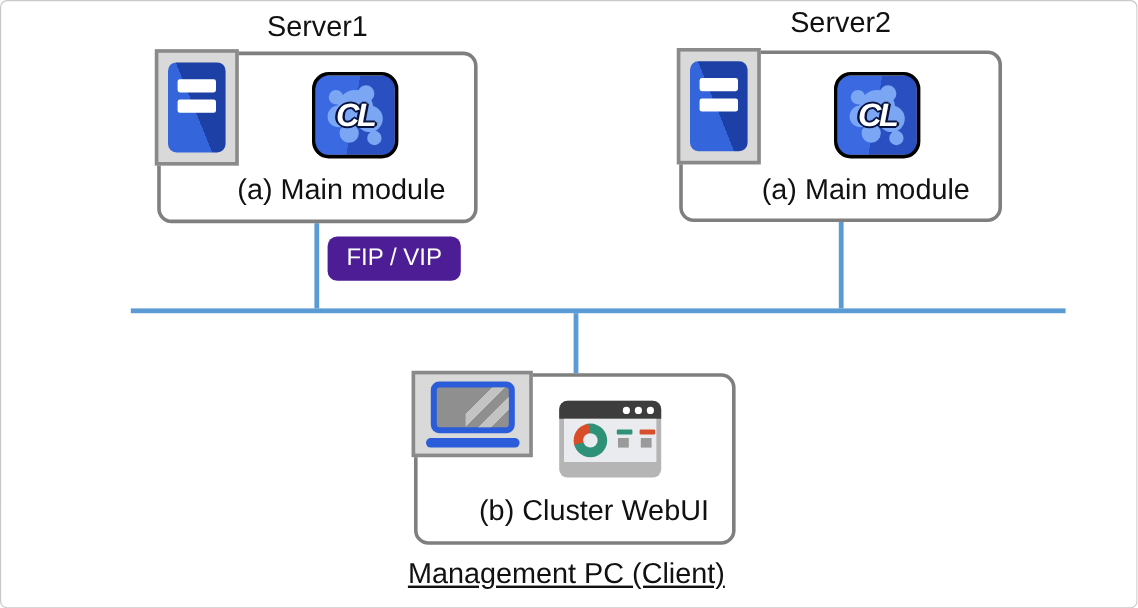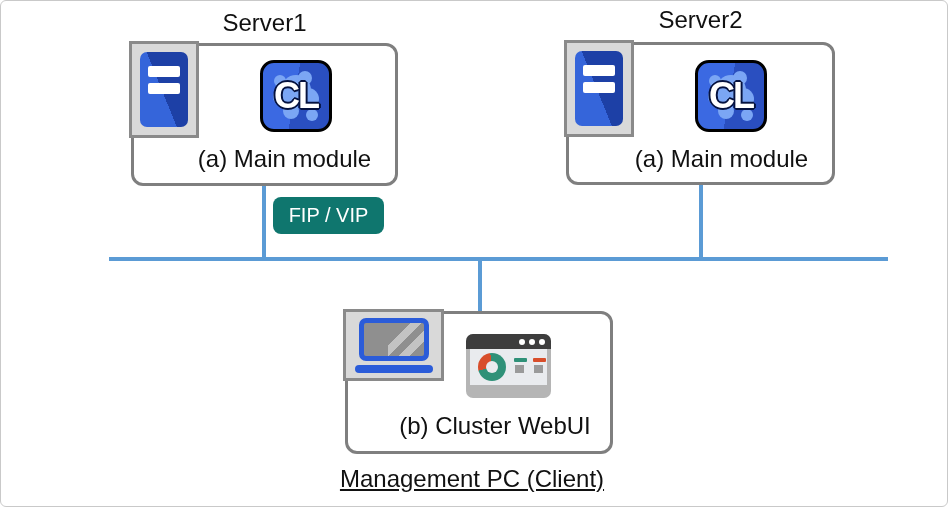--- a/index.html
+++ b/index.html
@@ -9,39 +9,39 @@
 
   .lbl{position:absolute;font-size:24px;color:#111;text-align:center;white-space:nowrap;}
 
   
   .gbox{position:absolute;border:3px solid #7f7f7f;border-radius:12px;background:#fff;box-sizing:border-box;}
 
   
   .line{position:absolute;background:#5b9bd5;}
 
   
-  .badge{position:absolute;background:#0f766e;color:#fff;border-radius:8px;
+  .badge{position:absolute;background:#4c1d95;color:#fff;border-radius:8px;
          font-size:20px;display:flex;align-items:center;justify-content:center;}
 
   
   .server-icon{position:absolute;width:70px;height:97px;background:#d9d9d9;
                border:3px solid #8a8a8a;box-sizing:border-box;}
   .tower{position:absolute;left:8px;top:8px;right:8px;bottom:8px;border-radius:7px;
          background:linear-gradient(68deg,#3565da 47%,#1d40a6 47%);}
   .tower-bar{position:absolute;left:8px;width:32px;height:11px;background:#fff;border-radius:2px;}
   .tower-bar.b1{top:14px;} .tower-bar.b2{top:31px;}
 
   
   .cl-icon{position:absolute;width:72px;height:72px;border:3px solid #000;border-radius:14px;
            box-sizing:border-box;background:linear-gradient(100deg,#3b69e2 48%,#2a4fc0 48%);overflow:hidden;}
   .cl-blob{position:absolute;left:0;top:0;}
   .cl-text{position:absolute;inset:0;display:flex;align-items:center;justify-content:center;
-           font-weight:bold;font-size:36px;letter-spacing:-2px;color:#fff;
+           font-weight:bold;font-size:27px;letter-spacing:-2px;color:#fff;
            text-shadow:-2px 0 #05123f,2px 0 #05123f,0 -2px #05123f,0 2px #05123f,
-                       -1px -1px #05123f,1px 1px #05123f,1px -1px #05123f,-1px 1px #05123f;}
+                       -1px -1px #05123f,1px 1px #05123f,1px -1px #05123f,-1px 1px #05123f;font-style:italic;}
 
   
   .laptop-icon{position:absolute;width:101px;height:72px;background:#d9d9d9;
                border:3px solid #8a8a8a;box-sizing:border-box;}
   .laptop-screen{position:absolute;left:13px;top:6px;width:70px;height:43px;border:5px solid #2b5cd9;
                  border-radius:7px;background:#8f8f8f;box-sizing:border-box;overflow:hidden;}
   .laptop-screen:after{content:'';position:absolute;right:-6px;bottom:-6px;width:42px;height:42px;
                  background:linear-gradient(135deg,transparent 30%,#c3c3c3 30% 43%,transparent 43% 55%,#c3c3c3 55% 68%,transparent 68%);}
   .laptop-base{position:absolute;left:9px;top:53px;width:78px;height:8px;background:#2b5cd9;border-radius:4px;}
 

